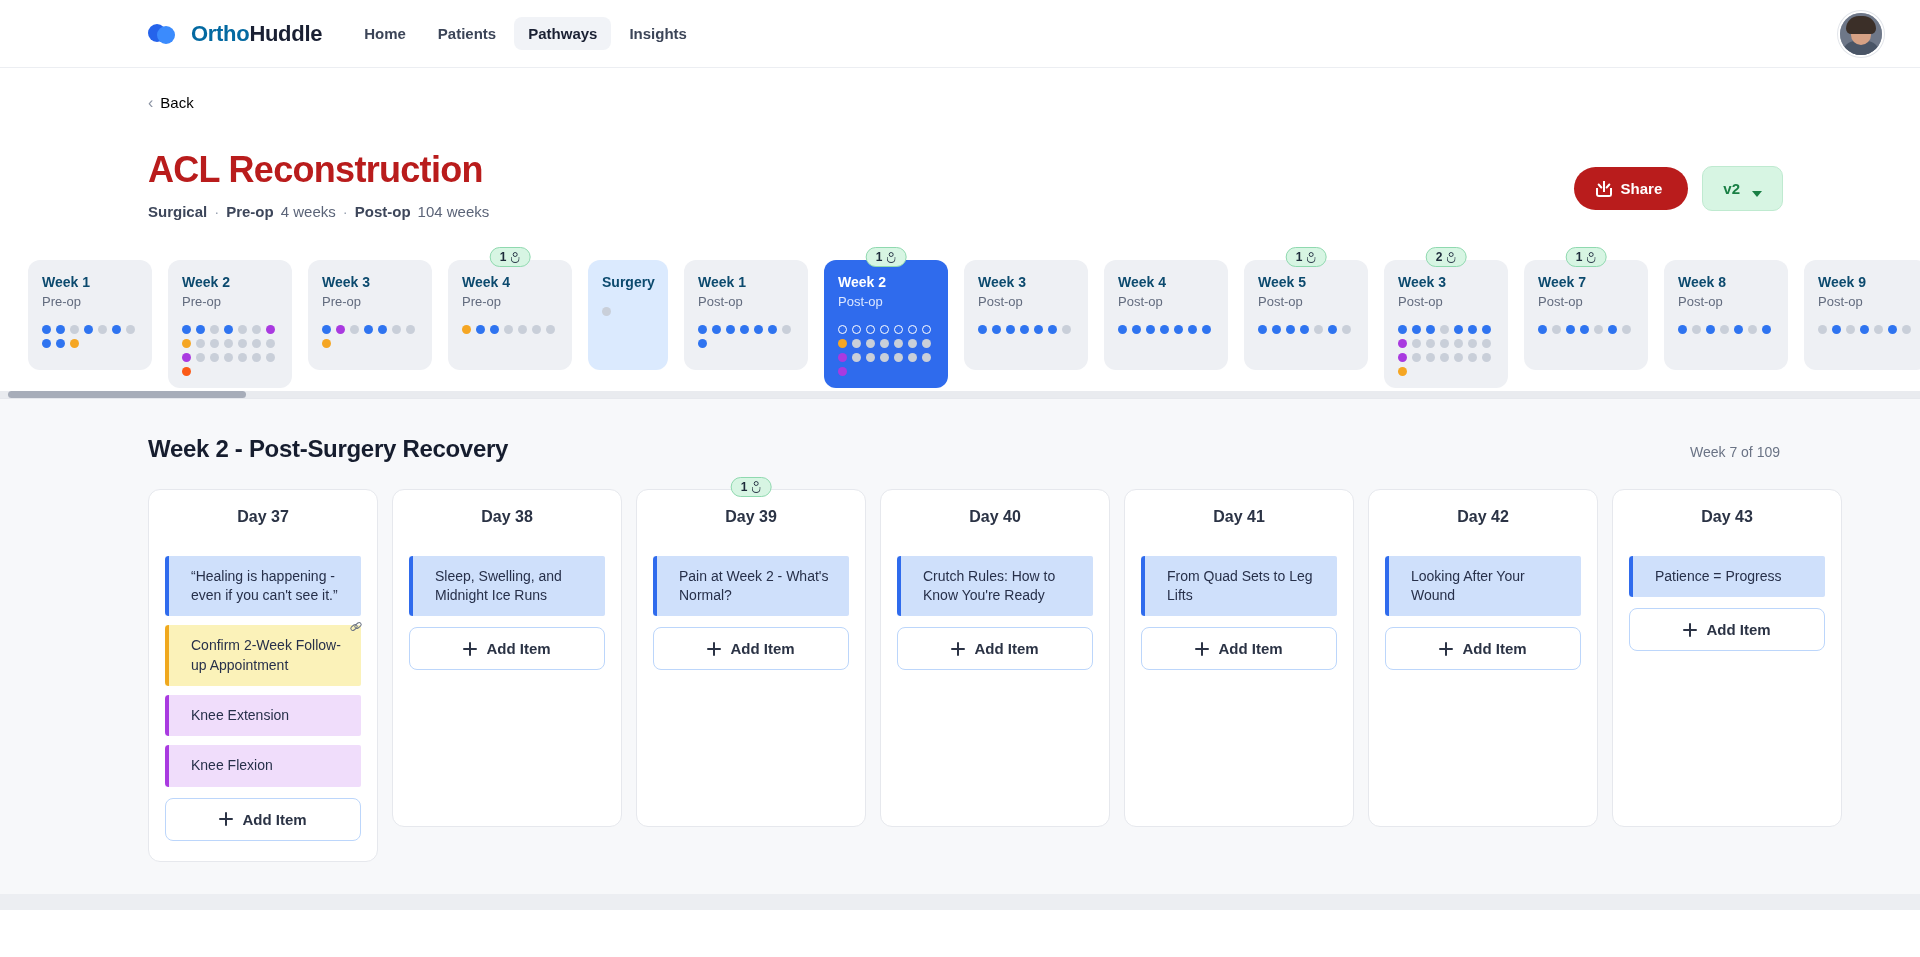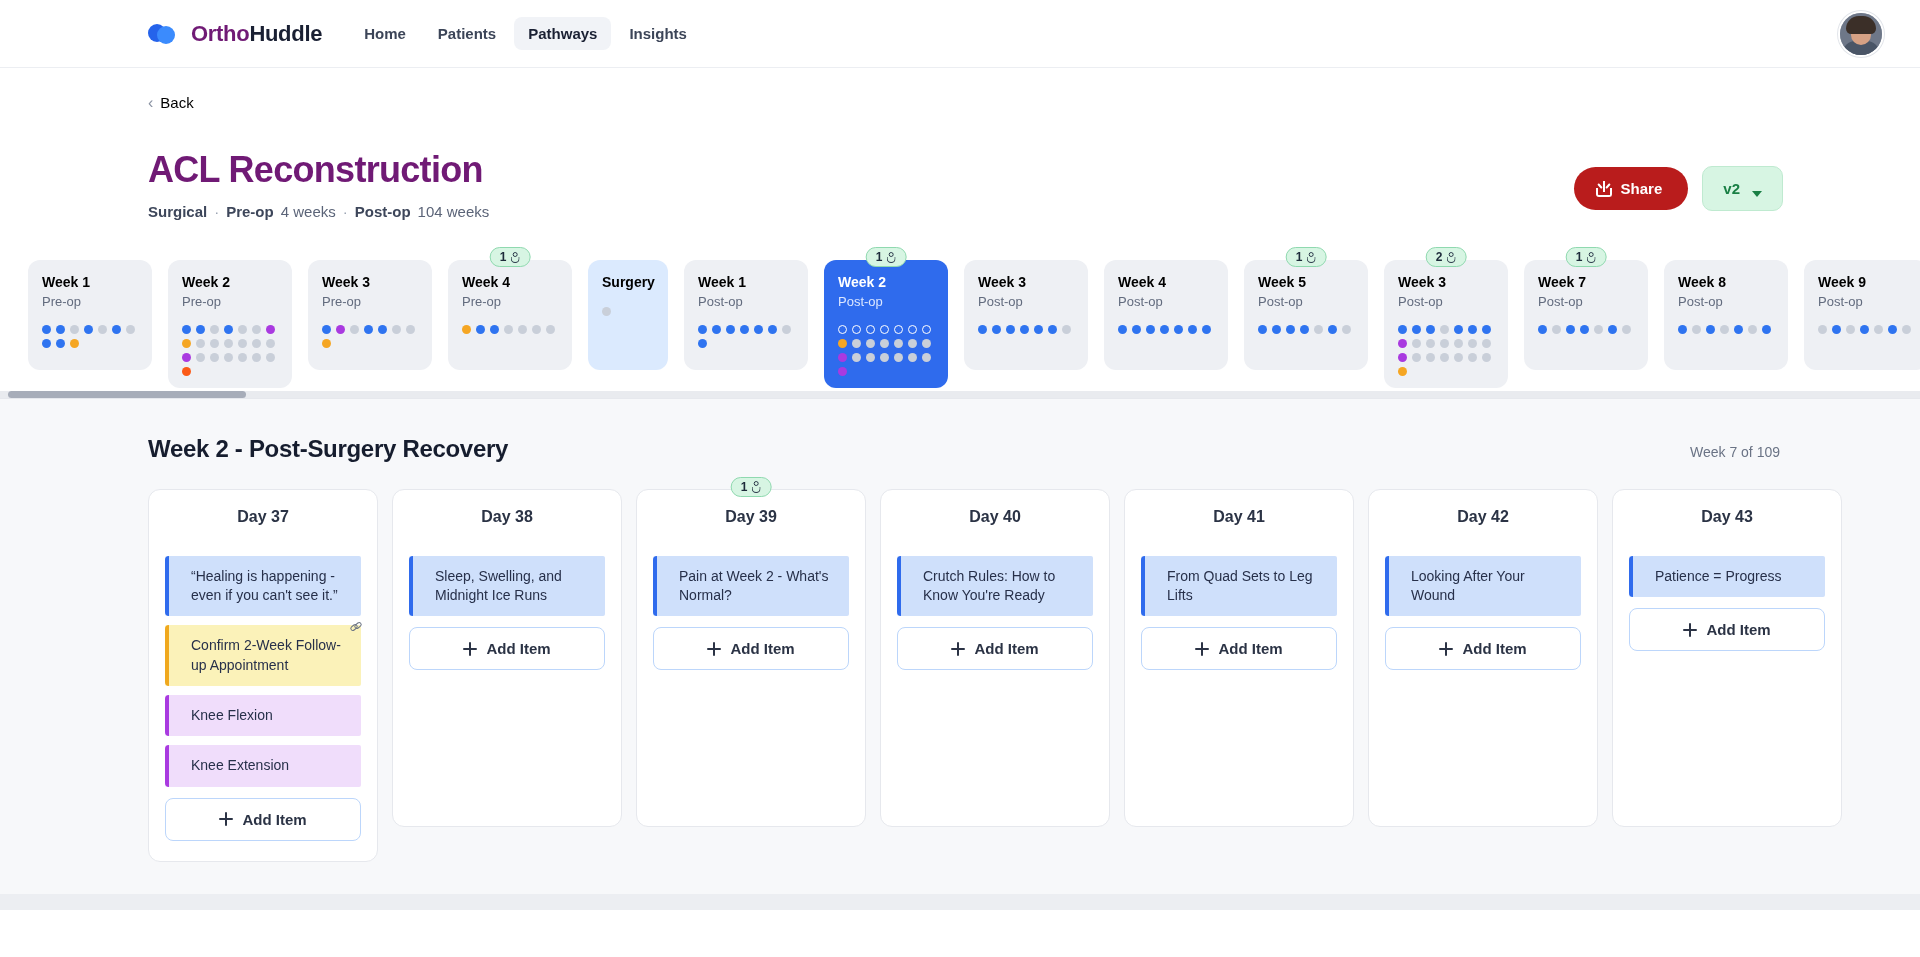--- a/index.html
+++ b/index.html
@@ -28,21 +28,21 @@
     position: absolute; left: 0; top: 2px;
     width: 18px; height: 18px; border-radius: 50%;
     background: #2563eb;
   }
   .brand-logo .c2 {
     position: absolute; left: 9px; top: 4px;
     width: 18px; height: 18px; border-radius: 50%;
     background: #3b8bfd;
   }
   .brand-name { font-size: 22px; font-weight: bold; letter-spacing: -0.3px; }
-  .brand-name .b1 { color: #701a75; }
+  .brand-name .b1 { color: #0369a1; }
   .brand-name .b2 { color: #1a2033; }
 
   .nav-links { display: flex; align-items: center; gap: 4px; }
   .nav-link {
     font-size: 15px; font-weight: bold; color: #3c4558;
     padding: 8px 14px; border-radius: 8px; cursor: pointer;
     white-space: nowrap;
   }
   .nav-link.active { background: #f1f3f7; color: #1a2033; }
 
@@ -82,40 +82,40 @@
   .version-btn {
     display:flex; align-items:flex-end; gap:12px;
     background:#d7f5e3; color:#1a7f45;
     border:1px solid #bfead0; border-radius:10px;
     padding: 13px 20px;
     font-size:15px; font-weight:bold; cursor:pointer;
     font-family: "Liberation Sans", sans-serif;
   }
   .chev-down { width:0;height:0;border-left:5px solid transparent;border-right:5px solid transparent;border-top:6px solid #1a7f45; }
 
-  .page-title { font-size: 36px; font-weight: bold; color: #701a75; margin-top: 38px; letter-spacing:-0.7px; }
+  .page-title { font-size: 36px; font-weight: bold; color: #b91c1c; margin-top: 38px; letter-spacing:-0.7px; }
   .meta-row { margin-top: 12px; font-size: 15px; color: #5b6478; display:flex; align-items:center; gap:7px; }
   .meta-row b { color: #3d465a; font-weight: bold; }
   .meta-dot { color:#9aa3b2; }
 
   
   .timeline-wrap { margin-top: 24px; padding-left: 28px; position: relative; background:#fff; }
   .timeline {
     display: flex; align-items: flex-start; gap: 16px;
     padding-top: 16px; padding-bottom: 10px;
   }
   .tl-card {
     position: relative; flex: 0 0 auto;
     width: 124px; min-height: 110px;
     background: #eef0f4; border-radius: 12px;
     padding: 14px 14px 12px 14px;
   }
   .tl-card.surgery { background: #dbeafe; width: 80px; text-align: left; }
   .tl-card.selected { background: #2f6bed; }
-  .tl-title { font-size: 14px; font-weight: bold; color: #000000; line-height: 1.2; }
+  .tl-title { font-size: 14px; font-weight: bold; color: #0c4a6e; line-height: 1.2; }
   .tl-sub { font-size: 13px; color: #626b7e; margin-top: 3px; }
   .tl-card.selected .tl-title { color: #ffffff; }
   .tl-card.selected .tl-sub { color: #dbe6ff; }
 
   .dots { margin-top: 16px; display: flex; flex-wrap: wrap; gap: 5px; width: 96px; }
   .dot { width: 9px; height: 9px; border-radius: 50%; background: #c9cfd9; flex: 0 0 auto; }
   .dot.blue { background: #2f74f0; }
   .dot.gray { background: #c9cfd9; }
   .dot.purple { background: #a93ae0; }
   .dot.orange { background: #f5a623; }
@@ -554,22 +554,22 @@
   </div>
   <div class="day-grid" id="day-grid">
       <div class="day-card tall">
         <div class="day-title">Day 37</div>
         <div class="items">
           <div class="item blue"><span>“Healing is happening - even if you can't see it.”</span></div>
           <div class="item yellow"><span>Confirm 2-Week Follow-up Appointment</span><span class="link-icon">
               <span class="l1"></span>
               <span class="l2"></span>
             </span></div>
+          <div class="item purple"><span>Knee Extension</span></div>
           <div class="item purple"><span>Knee Flexion</span></div>
-          <div class="item purple"><span>Knee Extension</span></div>
         </div>
         <button class="add-item">
           <span class="plus"></span>
           <span>Add Item</span>
         </button>
       </div>
       <div class="day-card">
         <div class="day-title">Day 38</div>
         <div class="items">
           <div class="item blue"><span>Sleep, Swelling, and Midnight Ice Runs</span></div>

